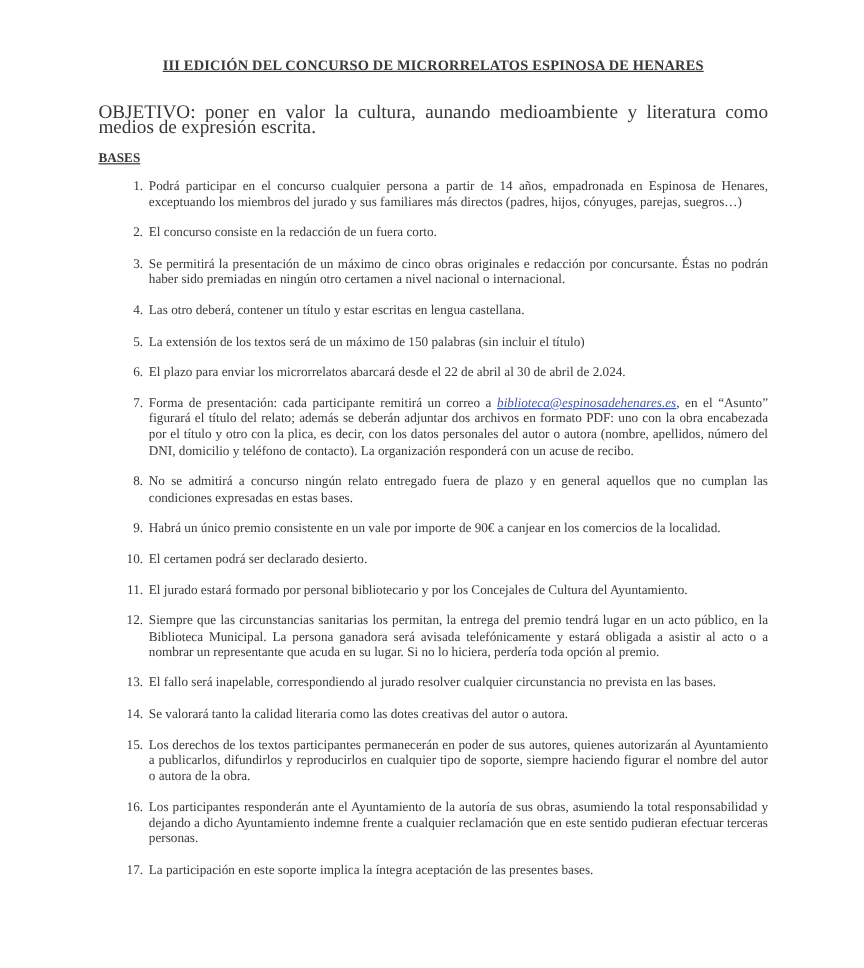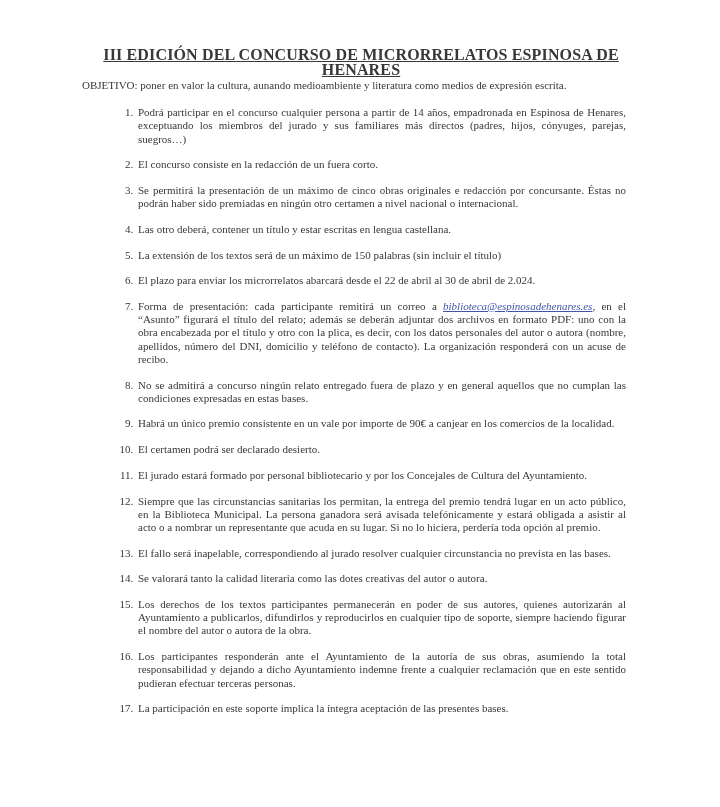--- a/index.html
+++ b/index.html
@@ -15,40 +15,40 @@
     color: #383838;
   }
   .page {
     padding: 47px 80px 0 82px;
     box-sizing: border-box;
     width: 720px;
   }
   .doc-title {
     text-align: center;
     font-weight: bold;
-    font-size: 16px;
+    font-size: 12px;
     line-height: 15px;
     text-decoration: underline;
-    margin: 0 0 2px 0;
+    margin: 0 0 25px 0;
     letter-spacing: 0.15px;
   }
   .objective {
-    font-size: 11px;
+    font-size: 16px;
     line-height: 13.2px;
     text-align: justify;
     margin: 0 0 13px 0;
   }
   .bases-heading {
     font-size: 11px;
     font-weight: bold;
     text-decoration: underline;
     margin: 0 0 11px 0;
   }
   ol.bases-list {
-    margin: 14px;
+    margin: 0;
     padding: 0 0 0 40px;
     font-size: 11px;
     line-height: 13.2px;
     text-align: justify;
     list-style: decimal outside;
   }
   ol.bases-list li {
     margin: 0 0 12.5px 0;
     padding-left: 2px;
   }
@@ -59,20 +59,21 @@
   }
 </style>
 </head>
 <body style="color: rgb(56, 56, 56);">
 
 <div class="page">
   <h1 class="doc-title">III EDICIÓN DEL CONCURSO DE MICRORRELATOS ESPINOSA DE HENARES</h1>
 
   <p class="objective">OBJETIVO: poner en valor la cultura, aunando medioambiente y literatura como medios de expresión escrita.</p>
 
+  <p class="bases-heading">BASES</p>
 
   <ol class="bases-list">
       <li>Podrá participar en el concurso cualquier persona a partir de 14 años, empadronada en Espinosa de Henares, exceptuando los miembros del jurado y sus familiares más directos (padres, hijos, cónyuges, parejas, suegros…)</li>
       <li>El concurso consiste en la redacción de un fuera corto.</li>
       <li>Se permitirá la presentación de un máximo de cinco obras originales e redacción por concursante. Éstas no podrán haber sido premiadas en ningún otro certamen a nivel nacional o internacional.</li>
       <li>Las otro deberá, contener un título y estar escritas en lengua castellana.</li>
       <li>La extensión de los textos será de un máximo de 150 palabras (sin incluir el título)</li>
       <li>El plazo para enviar los microrrelatos abarcará desde el 22 de abril al 30 de abril de 2.024.</li>
       <li>Forma de presentación: cada participante remitirá un correo a <a class="email-link" href="#" style="color: rgb(65, 85, 168);">biblioteca@espinosadehenares.es</a>, en el “Asunto” figurará el título del relato; además se deberán adjuntar dos archivos en formato PDF: uno con la obra encabezada por el título y otro con la plica, es decir, con los datos personales del autor o autora (nombre, apellidos, número del DNI, domicilio y teléfono de contacto). La organización responderá con un acuse de recibo.</li>
       <li>No se admitirá a concurso ningún relato entregado fuera de plazo y en general aquellos que no cumplan las condiciones expresadas en estas bases.</li>

